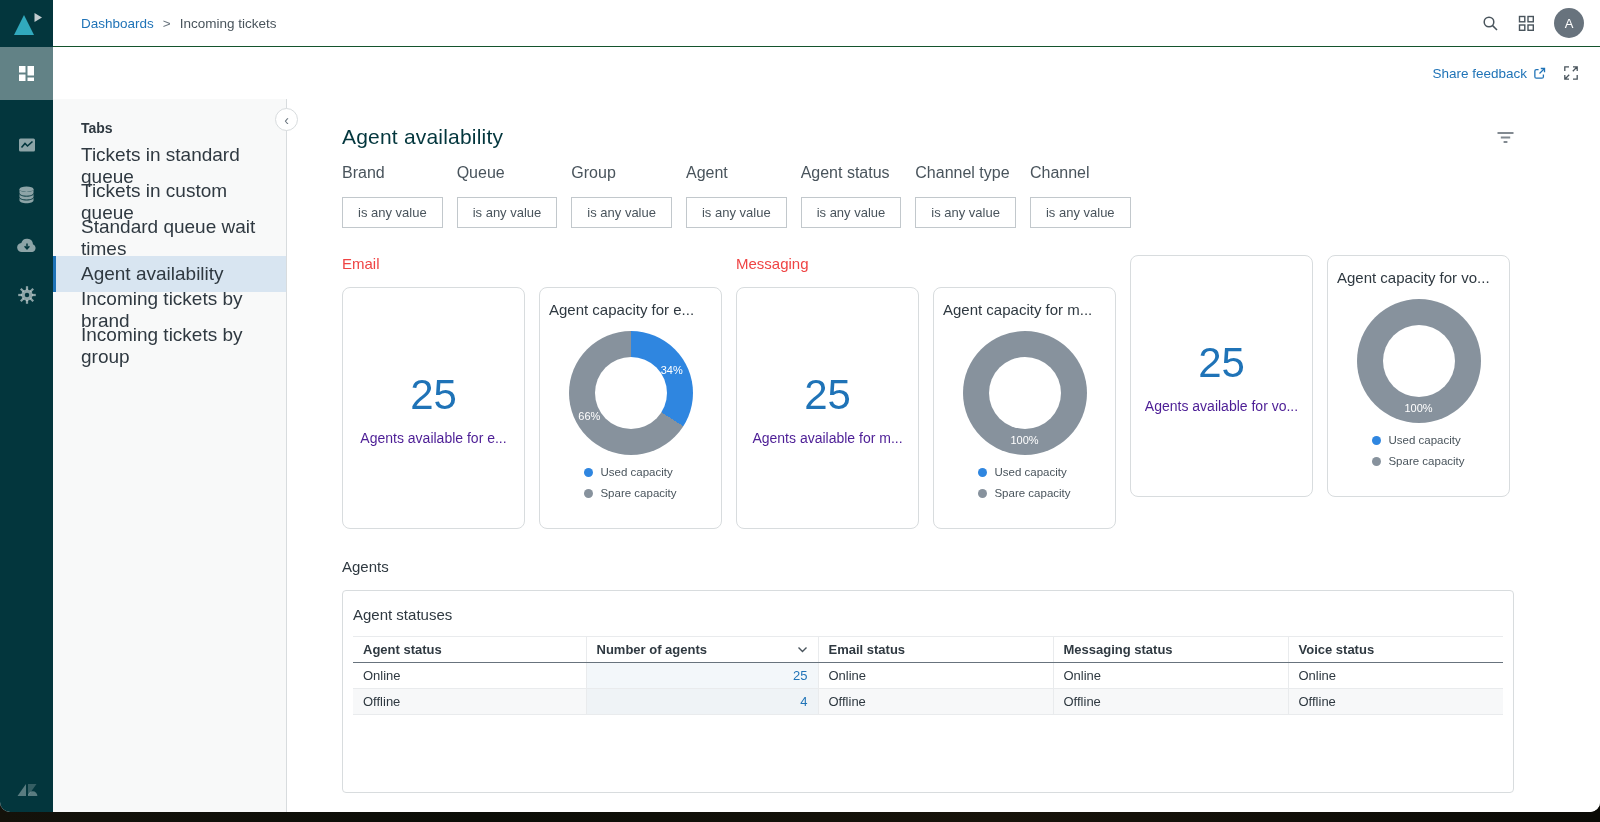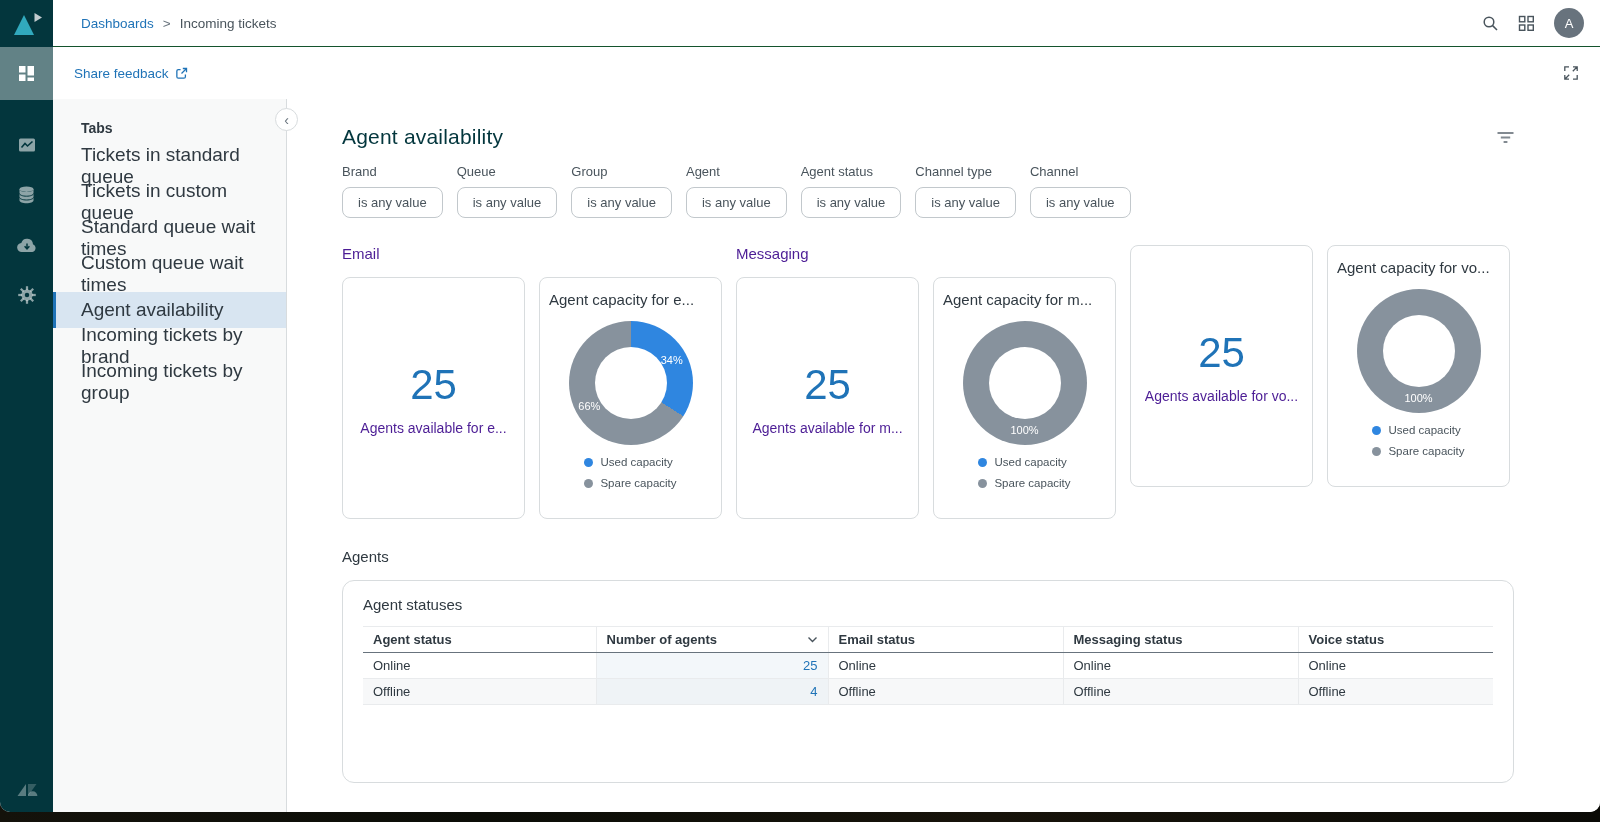--- a/index.html
+++ b/index.html
@@ -18,60 +18,60 @@
   .main-col { flex:1; display:flex; flex-direction:column; min-width:0; }
   .topbar { height:47px; border-bottom:1px solid #14532d; display:flex; align-items:center; padding:0 16px 0 28px; flex-shrink:0; }
   .breadcrumb { display:flex; align-items:center; gap:9px; font-size:13.5px; }
   .crumb-link { color:#1F73B7; cursor:pointer; }
   .crumb-sep { color:#68737D; }
   .crumb-current { color:#49545C; }
   .topbar-right { margin-left:auto; display:flex; align-items:center; gap:19px; }
   .icon-btn { display:flex; align-items:center; justify-content:center; cursor:pointer; }
   .avatar { width:30px; height:30px; border-radius:50%; background:#68737D; color:#fff; font-size:13px; display:flex; align-items:center; justify-content:center; cursor:pointer; }
 
-  .toolbar { height:52px; display:flex; align-items:center; justify-content:space-between; gap:17px; padding:0 21px; flex-shrink:0; }
+  .toolbar { height:52px; display:flex; align-items:center; justify-content:flex-end; gap:17px; padding:0 21px; flex-shrink:0;margin-left:8px; }
   .share-link { color:#1F73B7; font-size:13.5px; display:flex; align-items:center; gap:6px; cursor:pointer; }
 
   .body-row { flex:1; display:flex; min-height:0; }
 
   
   .tabs-panel { width:234px; background:#F8F9F9; border-right:1px solid #D8DCDE; position:relative; padding-top:6px; flex-shrink:0; }
   .tabs-title { font-weight:bold; font-size:14px; color:#2F3941; padding:15px 28px 12px; }
   .tab-item { height:36px; display:flex; align-items:center; padding:0 25px; font-size:19px; color:#2F3941; cursor:pointer; border-left:3px solid transparent; }
   .tab-item.active { background:#D8E5F1; border-left-color:#1F73B7; }
   .collapse-btn { position:absolute; top:9px; right:-12px; width:23px; height:23px; border-radius:50%; background:#fff; border:1px solid #D8DCDE; color:#68737D; font-size:14px; line-height:1; display:flex; align-items:center; justify-content:center; cursor:pointer; z-index:4; }
 
   
   .main { flex:1; padding:26px 0 0 55px; overflow:hidden; background:#fff; }
   .content { width:1172px; }
   .dash-header { display:flex; align-items:center; justify-content:space-between; }
   .dash-title { font-size:21px; color:#03363D; letter-spacing:.2px; }
   .filters { display:flex; gap:14px; margin-top:15px; }
-  .filter-label { font-size:13px; color:#49545C; margin-bottom:8px; }
-  .filter-btn { height:31px; min-width:99px; padding:0 15px; background:#fff; border:1px solid #C2C8CC; border-radius:8px; font-size:13px; color:#49545C; font-family:inherit; cursor:pointer; }
+  .filter-label { font-size:16px; color:#49545C; margin-bottom:15px; }
+  .filter-btn { height:31px; min-width:99px; padding:0 15px; background:#fff; border:1px solid #C2C8CC; border-radius:0; font-size:13px; color:#49545C; font-family:inherit; cursor:pointer; }
 
   .sections { display:flex; gap:14px; margin-top:27px; }
   .section { width:380px; }
-  .section-label { font-size:15px; color:#4c1d95; margin-bottom:15px; }
+  .section-label { font-size:15px; color:#ef4444; margin-bottom:15px; }
   .cards { display:flex; gap:14px; }
   .card { width:183px; height:242px; background:#fff; border:1px solid #D8DCDE; border-radius:8px; }
   .kpi-card { display:flex; flex-direction:column; align-items:center; justify-content:center; gap:11px; }
   .kpi-value { font-size:42px; color:#1F73B7; }
   .kpi-caption { font-size:14px; color:#4c1d95; white-space:nowrap; overflow:hidden; }
   .chart-card { padding:13px 9px 0; display:flex; flex-direction:column; align-items:center; }
   .chart-title { align-self:flex-start; font-size:15px; color:#2F3941; white-space:nowrap; overflow:hidden; max-width:165px; }
   .donut { position:relative; width:124px; height:124px; border-radius:50%; margin-top:13px; cursor:pointer; }
   .donut-hole { position:absolute; left:26px; top:26px; width:72px; height:72px; border-radius:50%; background:#fff; }
   .donut-label { position:absolute; font-size:11px; color:#fff; z-index:2; transform:translate(-50%,-50%); }
   .legend { margin-top:11px; display:flex; flex-direction:column; gap:9px; }
   .legend-item { display:flex; align-items:center; gap:7px; font-size:11.5px; color:#49545C; }
   .legend-dot { width:9px; height:9px; border-radius:50%; flex-shrink:0; }
 
   .agents-label { font-size:15px; color:#2F3941; margin:29px 0 15px; }
-  .table-card { width:1172px; height:203px; border:1px solid #D8DCDE; border-radius:12px; padding:15px 20px 0; }
+  .table-card { width:1172px; height:203px; border:1px solid #D8DCDE; border-radius:4px; padding:15px 10px 0; }
   .table-title { font-size:15px; color:#2F3941; padding-bottom:13px; }
   table { width:100%; border-collapse:collapse; font-size:13px; color:#2F3941; table-layout:fixed; }
   col.c0{width:233px;} col.c1{width:232px;} col.c2{width:235px;} col.c3{width:235px;}
   th { font-weight:bold; text-align:left; padding:5px 10px; border-top:1px solid #E9EBED; border-bottom:1px solid #68737D; cursor:pointer; }
   th + th, td + td { border-left:1px solid #E9EBED; }
   td { padding:5px 10px; border-bottom:1px solid #E9EBED; }
   .th-flex { display:flex; align-items:center; justify-content:space-between; }
   td.num { text-align:right; background:#F3F7FA; color:#1F73B7; cursor:pointer; }
   tr.row-alt td { background:#F7F8F9; }
   tr.row-alt td.num { background:#EFF3F6; }
@@ -196,21 +196,20 @@
 
       <div class="tabs-panel">
         <div class="collapse-btn">
           <span>‹</span>
         </div>
         <div class="tabs-title">Tabs</div>
         <div id="tabs-list">
             <div class="tab-item">Tickets in standard queue</div>
             <div class="tab-item">Tickets in custom queue</div>
             <div class="tab-item">Standard queue wait times</div>
-            <div class="tab-item">Custom queue wait times</div>
             <div class="tab-item active">Agent availability</div>
             <div class="tab-item">Incoming tickets by brand</div>
             <div class="tab-item">Incoming tickets by group</div>
           </div>
       </div>
 
       <div class="main">
         <div class="content">
 
           <div class="dash-header">

